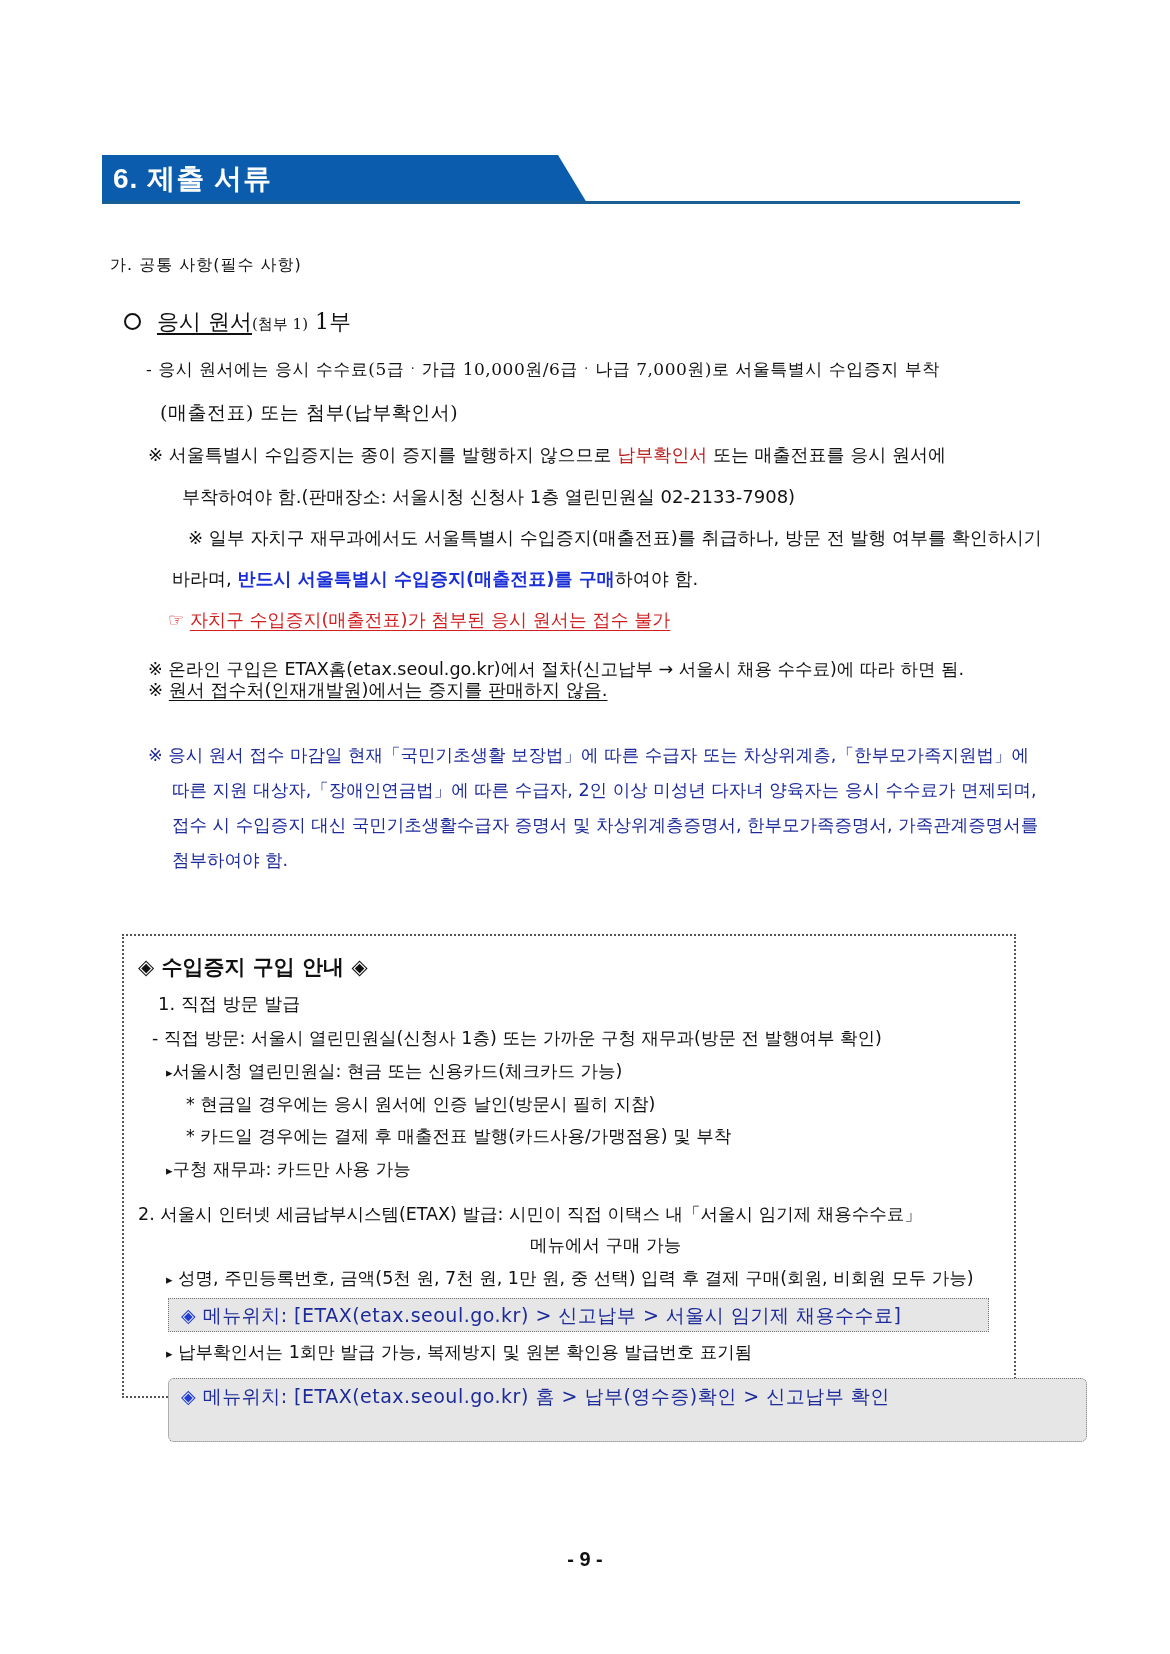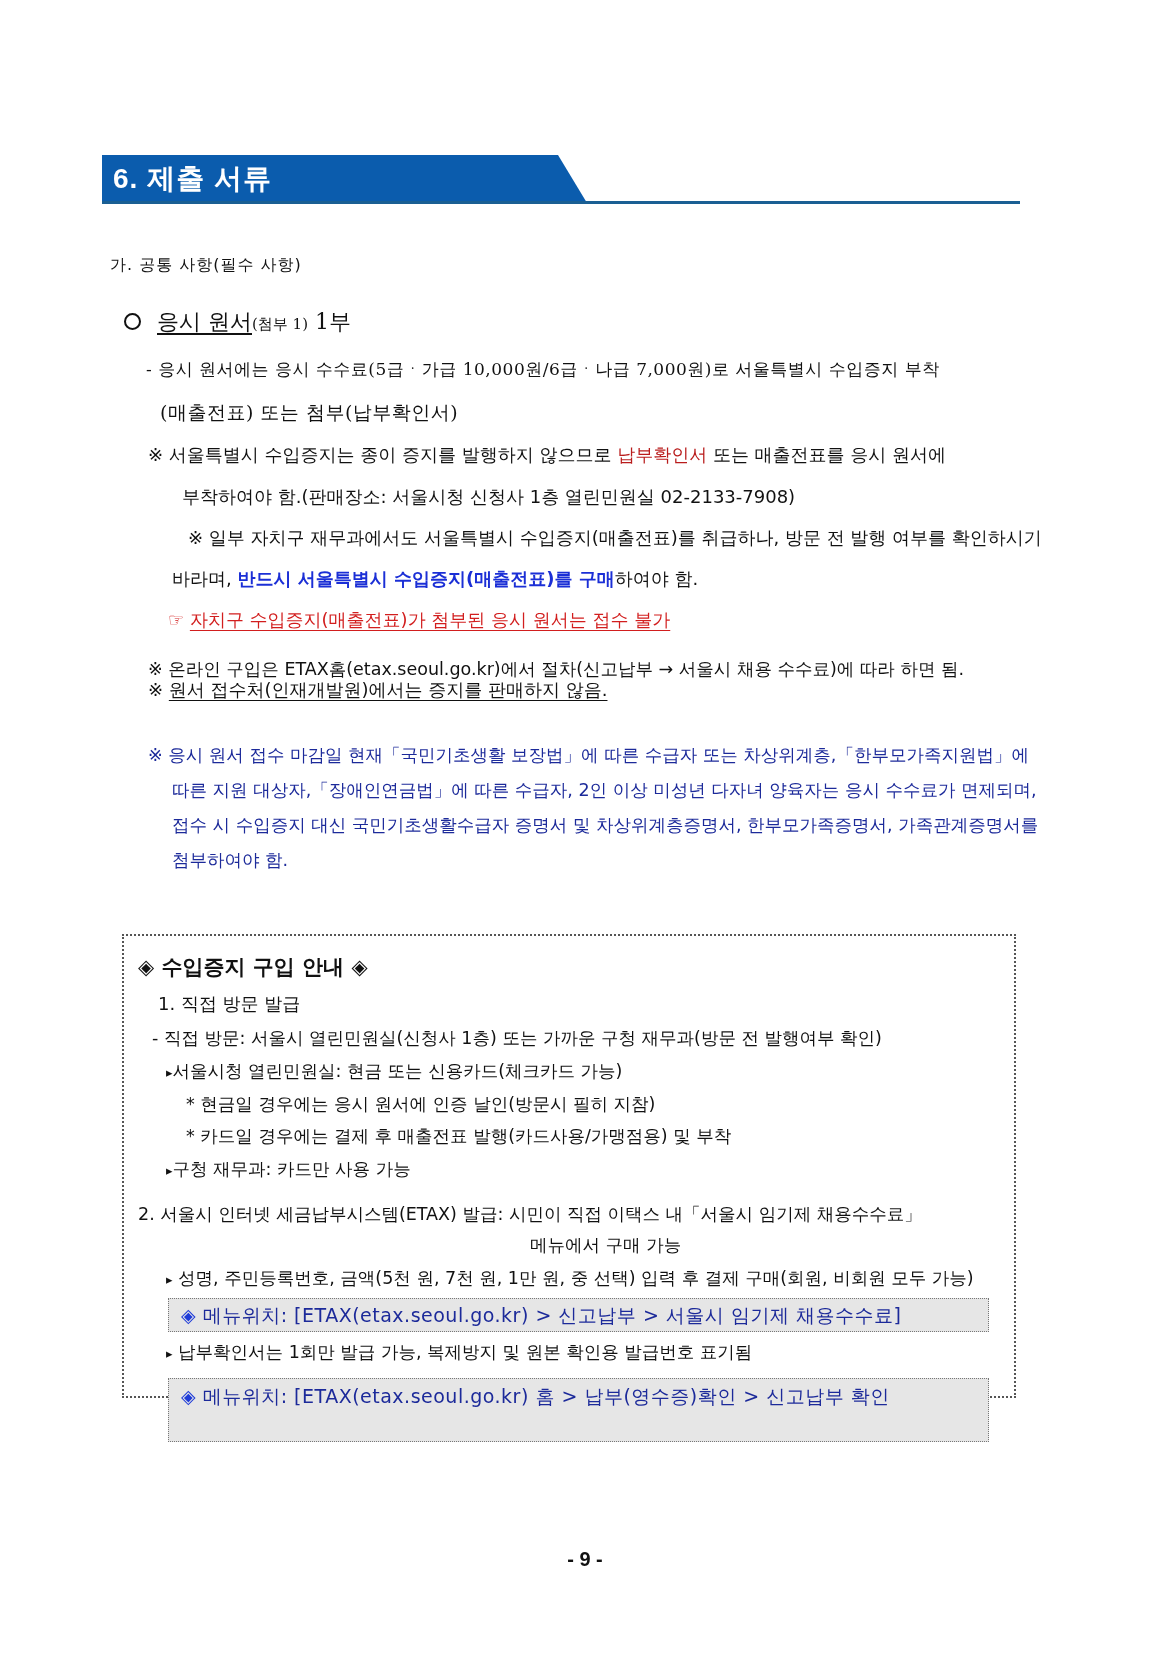--- a/index.html
+++ b/index.html
@@ -138,20 +138,20 @@
   <div class="abs" style="left:12px; top:2px; line-height:28px;">
     <span class="diamond-blue">◈</span>
     <span>메뉴위치: [ETAX(etax.seoul.go.kr) &gt; 신고납부 &gt; 서울시 임기제 채용수수료]</span>
   </div>
 </div>
 
 <div class="abs t2s" style="left:166px; top:1338px; font-size:17.5px;">
   <span style="font-size:13px;">▸</span> <span>납부확인서는 1회만 발급 가능, 복제방지 및 원본 확인용 발급번호 표기됨</span>
 </div>
 
-<div class="gray-box" style="left:168px; top:1378px; width:821px; height:64px;">
+<div class="gray-box" style="left:168px; top:1378px; width:919px; height:64px;border-radius:6px;">
   <div class="abs" style="left:12px; top:3px; line-height:28px;">
     <span class="diamond-blue">◈</span>
     <span>메뉴위치: [ETAX(etax.seoul.go.kr) 홈 &gt; 납부(영수증)확인 &gt; 신고납부 확인</span>
   </div>
 </div>
 
 <div class="abs page-num">- 9 -</div>
 
 </body></html>

